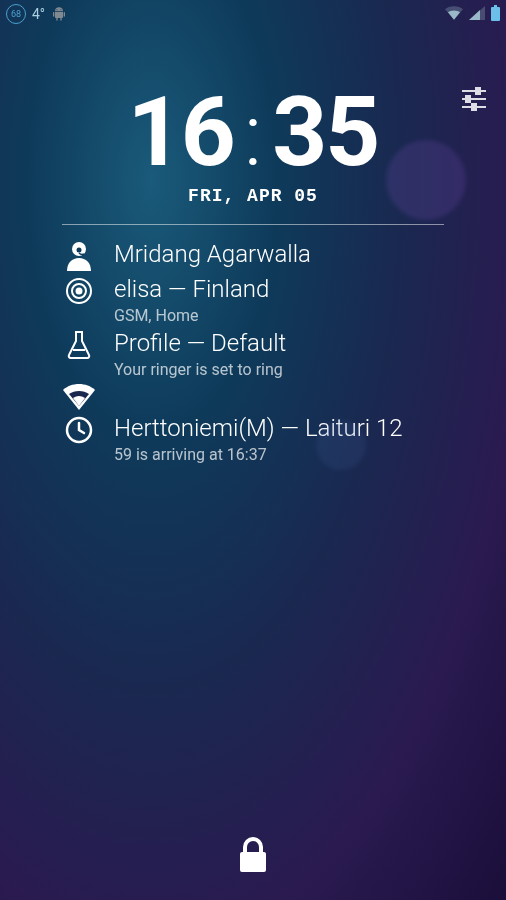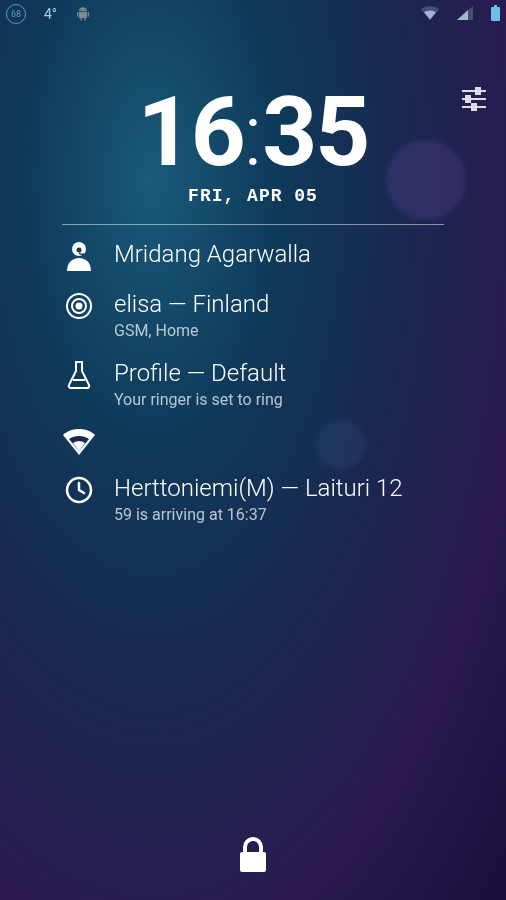--- a/index.html
+++ b/index.html
@@ -10,40 +10,40 @@
   color: #fff;
 }
 .bokeh { position: absolute; border-radius: 50%; filter: blur(2px); opacity: 0.25; }
 .b1 { width: 80px; height: 80px; background: #6a4aaa; top: 140px; right: 40px; }
 .b2 { width: 50px; height: 50px; background: #4a6aaa; top: 420px; right: 140px; opacity: 0.15; }
 
 .status-bar {
   height: 28px; display: flex; align-items: center; justify-content: space-between;
   padding: 0 6px; font-size: 14px; color: #aad0e0;
 }
-.status-left, .status-right { display: flex; align-items: center; gap: 18px; }
+.status-left, .status-right { display: flex; align-items: center; gap: 6px; }
 .badge-circle {
   width: 20px; height: 20px; border: 1.5px solid #4aa0d0; border-radius: 50%;
   display: flex; align-items: center; justify-content: center; font-size: 9px; color: #4aa0d0;
 }
 .temp { font-size: 14px; color: #aad0e0; }
 .android-icon svg { display: block; }
 
 .lock-content { padding: 0 62px; }
 .clock-area { position: relative; margin-top: 56px; }
-.clock-row { display: flex; align-items: baseline; justify-content: center; gap: 0; }
+.clock-row { display: flex; align-items: baseline; justify-content: center; gap: 10px; }
 .clock-hours { font-size: 96px; font-weight: 700; letter-spacing: -2px; line-height: 1; }
 .clock-colon { font-size: 88px; font-weight: 300; line-height: 1; }
 .clock-minutes { font-size: 96px; font-weight: 700; letter-spacing: -2px; line-height: 1; }
 .date { text-align: center; font-size: 18px; font-weight: 700; letter-spacing: 1px; margin-top: 6px; font-family: Liberation Mono, monospace; }
 .settings-icon { position: absolute; top: 2px; right: -44px; opacity: 0.85; }
 
 .divider { border: none; border-top: 1px solid rgba(255,255,255,0.5); margin: 18px 0 14px; }
 
-.items { display: flex; flex-direction: column; gap: 18px; }
+.items { display: flex; flex-direction: column; gap: 3px; }
 .item { display: flex; align-items: flex-start; gap: 18px; }
 .item-icon { width: 34px; display: flex; justify-content: center; margin-top: 2px; flex-shrink: 0; }
 .item-body { flex: 1; }
 .item-title { font-size: 24px; font-weight: 300; line-height: 1.25; color: #fff; }
 .item-sub { font-size: 16px; font-weight: 400; color: rgba(255,255,255,0.7); margin-top: 2px; }
 
 .lock-area {
   position: absolute; bottom: 0; left: 0; right: 0; height: 90px;
   display: flex; align-items: center; justify-content: center;
 }

